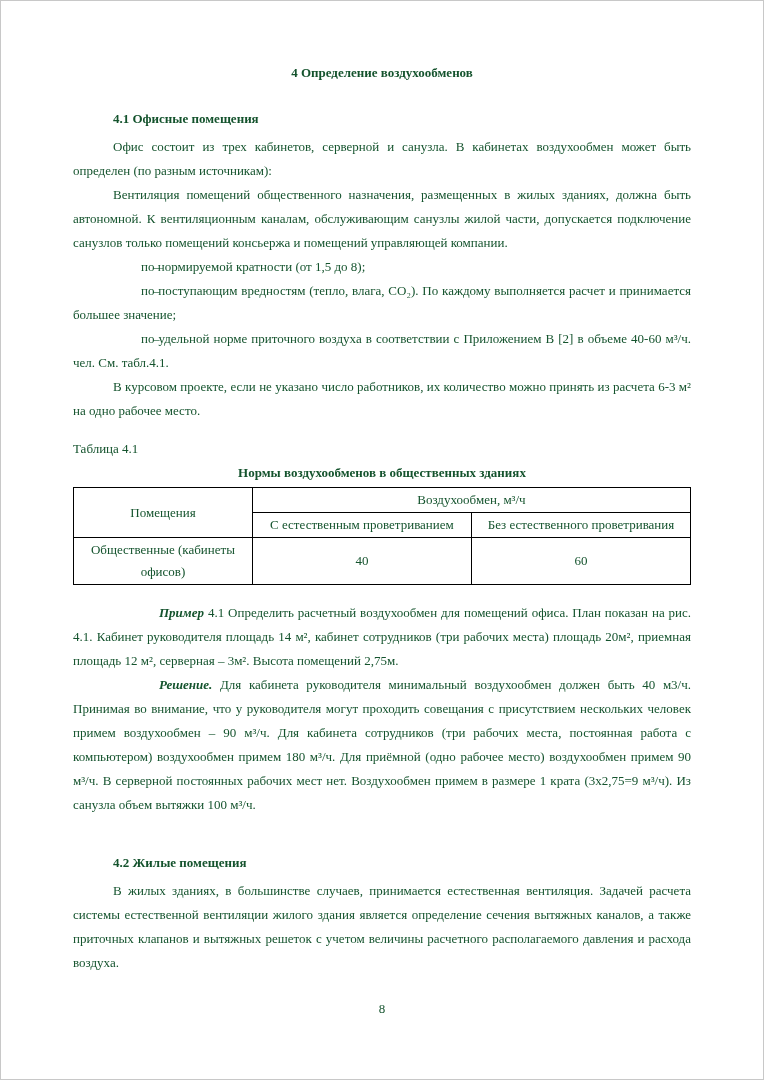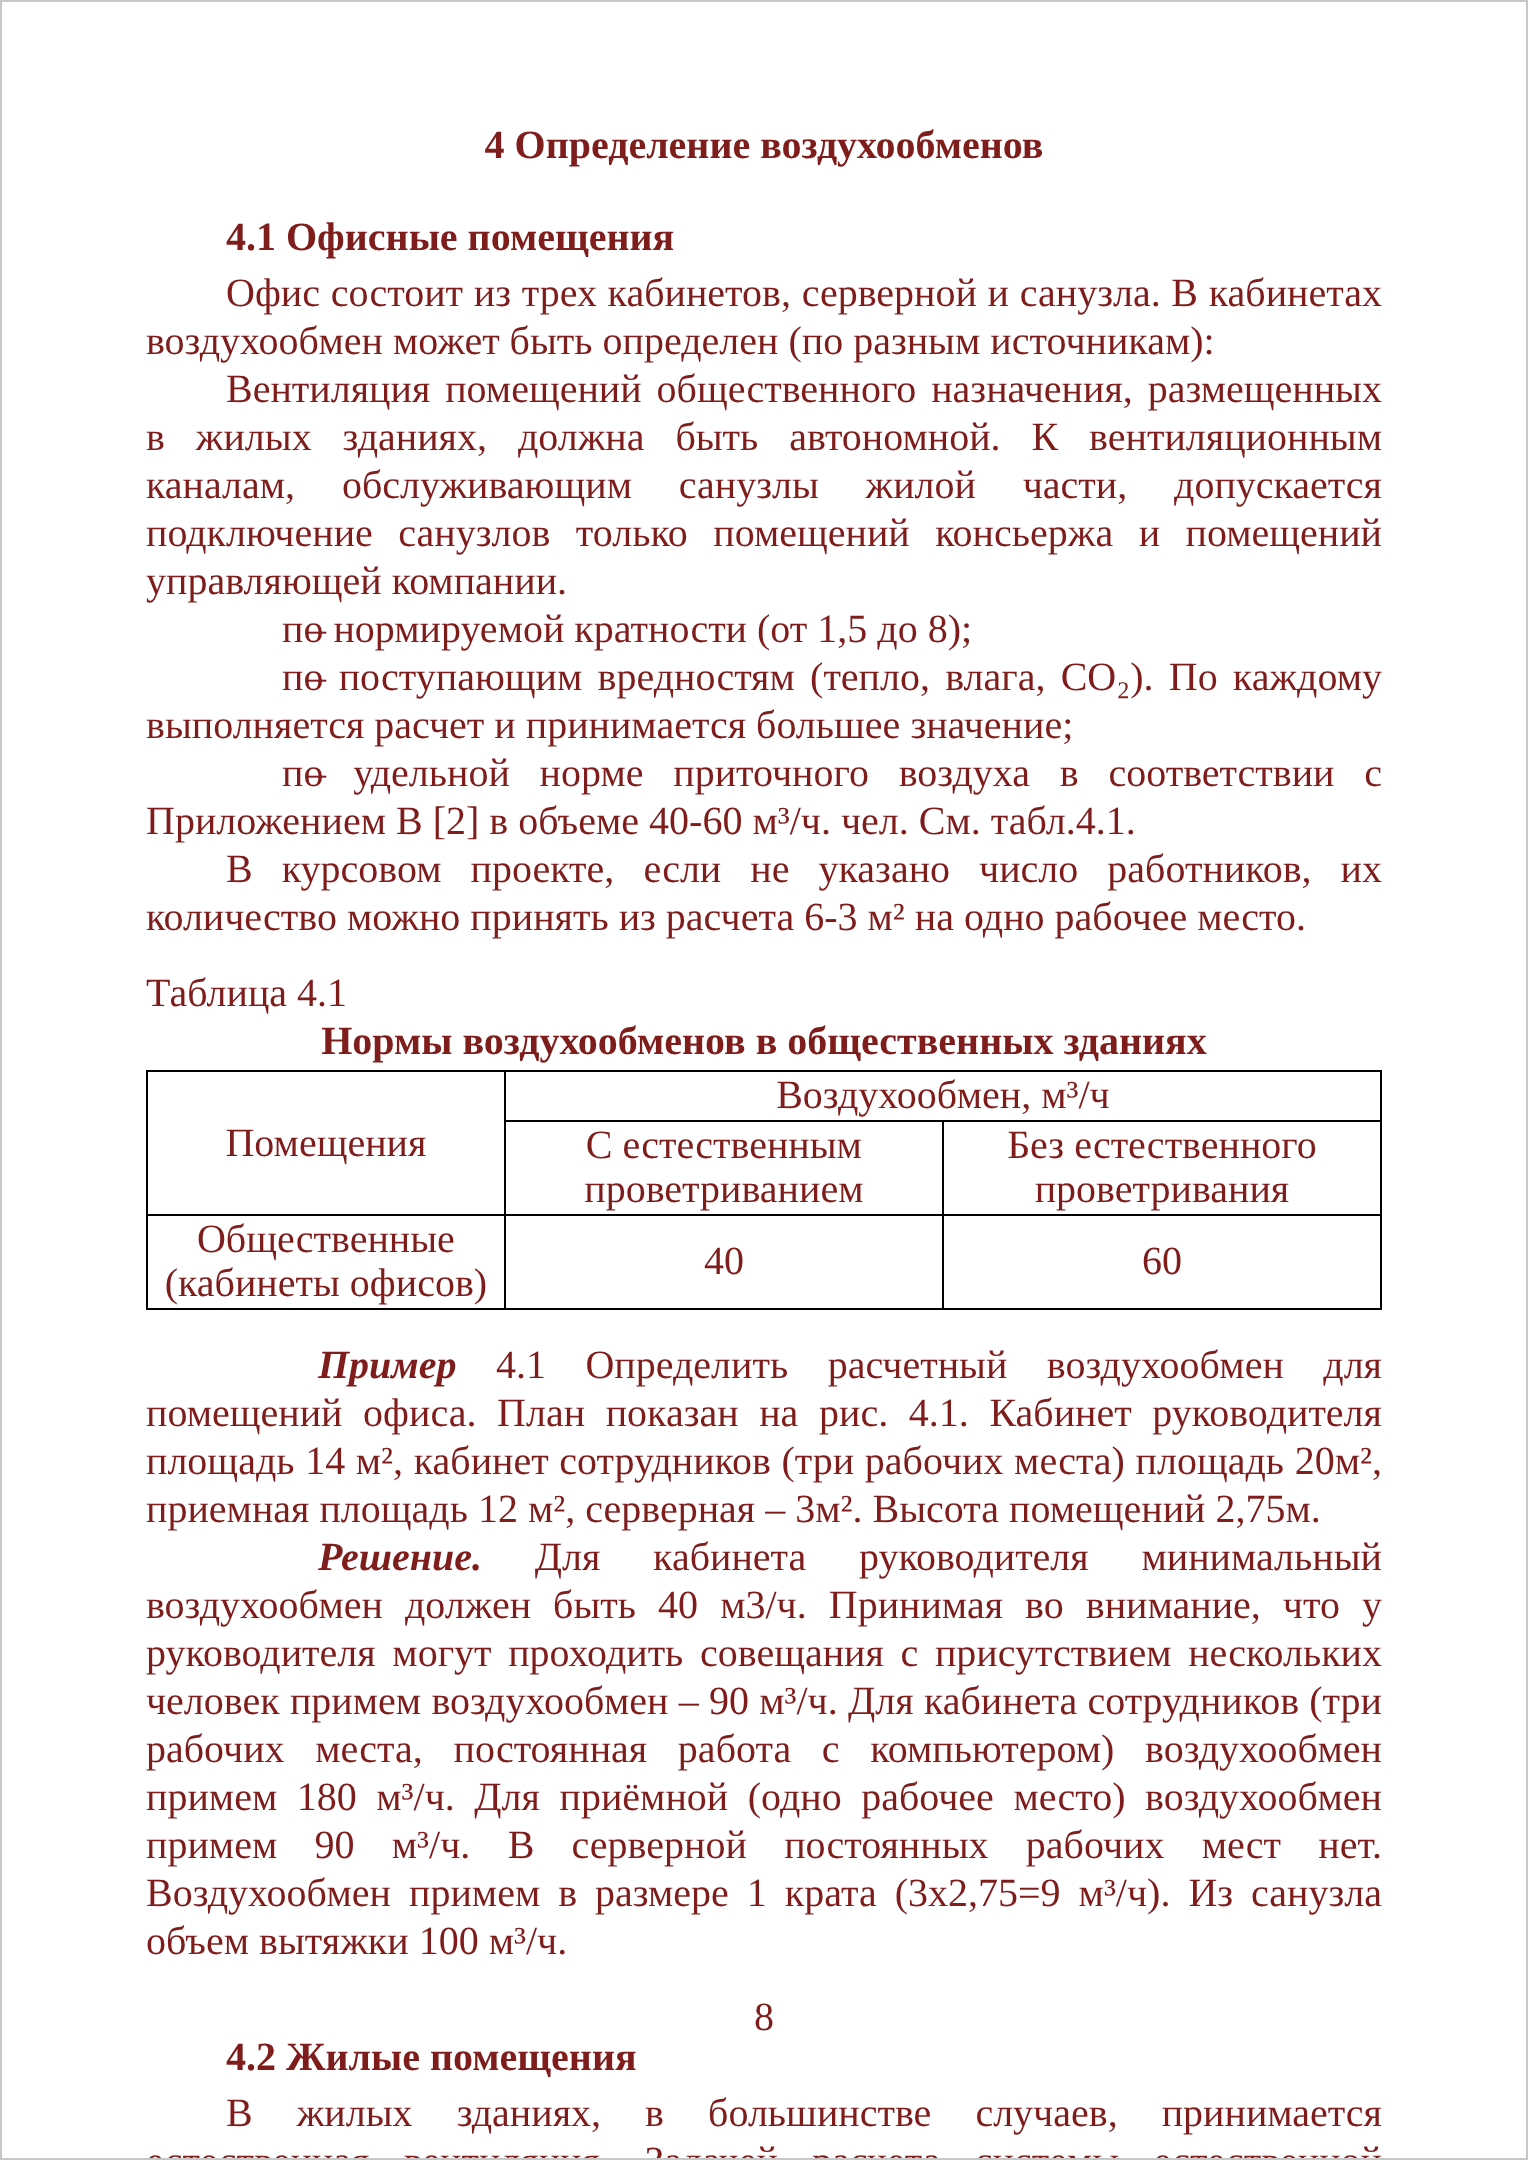--- a/index.html
+++ b/index.html
@@ -6,23 +6,23 @@
   * { box-sizing: border-box; }
 
   .page {
     position: relative;
     width: 764px;
     height: 1080px;
     margin: 0 auto;
     background: #ffffff;
     border: 1px solid #c8c8c8;
     font-family: "Liberation Serif", "DejaVu Serif", serif;
-    font-size: 20px;
+    font-size: 13px;
     line-height: 24px;
-    color: #7f1d1d;
+    color: #14532d;
     overflow: hidden;
   }
 
   .content {
     padding: 60px 72px 0 72px;
   }
 
   .doc-title {
     text-align: center;
     font-weight: bold;

